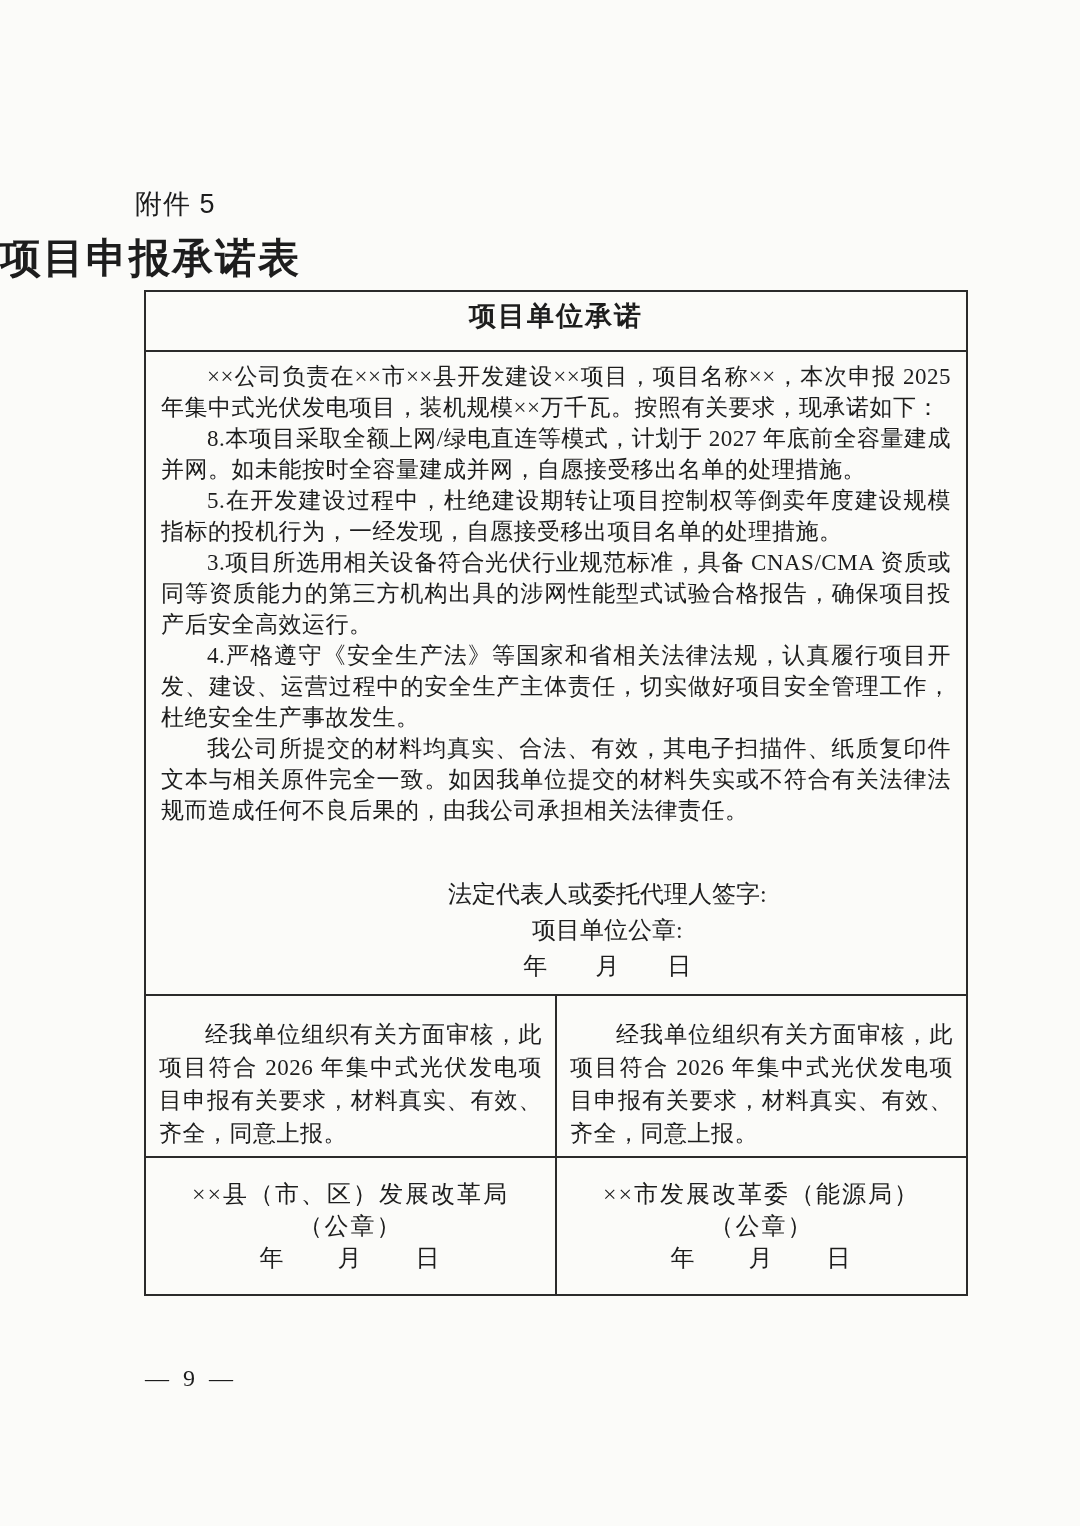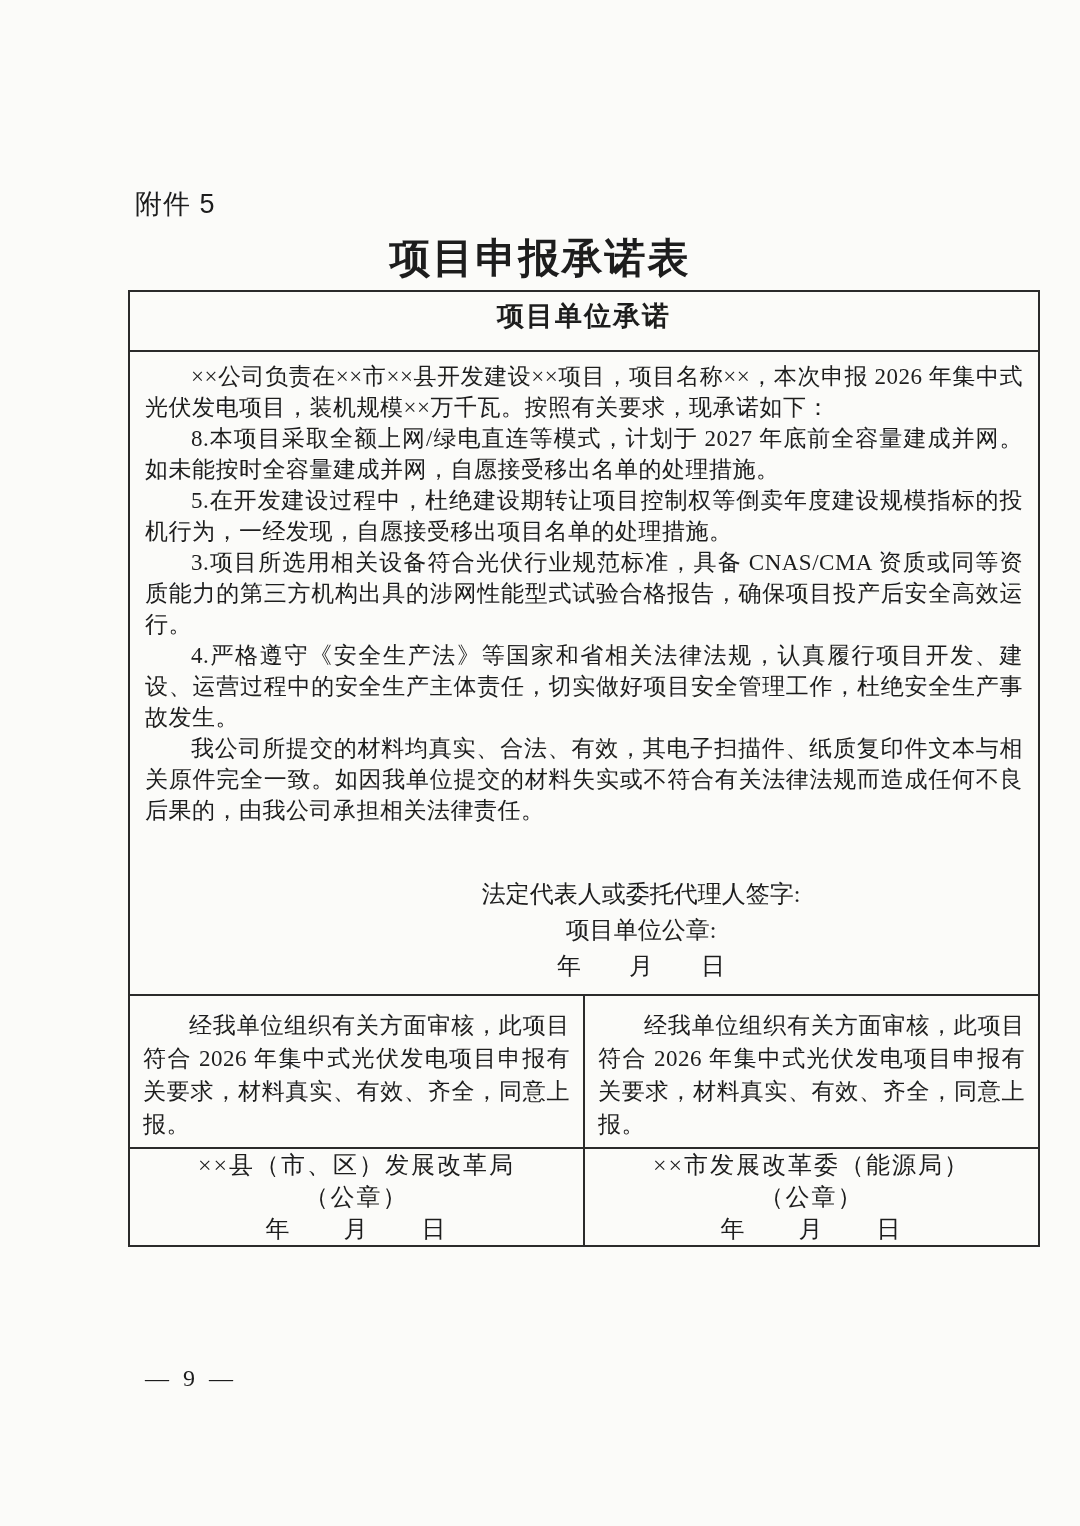--- a/index.html
+++ b/index.html
@@ -27,31 +27,31 @@
     font-family: "Liberation Sans", sans-serif;
     font-size: 27px;
     letter-spacing: 1px;
   }
   .doc-title {
     position: absolute;
     top: 231px;
     left: 0;
     width: 100%;
     margin: 0;
-    text-align: center;
+    text-align: left;
     font-family: "Liberation Serif", serif;
     font-size: 41px;
     font-weight: bold;
     letter-spacing: 2px;
   }
   table.commit-table {
     position: absolute;
     top: 290px;
-    left: 128px;
-    width: 912px;
+    left: 144px;
+    width: 824px;
     border-collapse: collapse;
     table-layout: fixed;
   }
   table.commit-table td {
     border: 2px solid #2b2b2b;
     vertical-align: top;
     box-sizing: border-box;
   }
   td.sec-header {
     text-align: center;
@@ -76,38 +76,38 @@
   }
   .sig-block {
     margin-top: 50px;
     margin-left: 26.5%;
     width: 60%;
     text-align: center;
     font-size: 24px;
     line-height: 36px;
   }
   td.review-cell {
-    padding: 13px 13px 6px 13px;
+    padding: 22px 13px 6px 13px;
     font-size: 23px;
     line-height: 33px;
     height: 132px;
   }
   td.review-cell p {
     margin: 0;
     text-indent: 2em;
     text-align: justify;
     letter-spacing: 0.5px;
   }
   td.stamp-cell {
     height: 98px;
     text-align: center;
     vertical-align: middle;
     font-size: 24px;
     line-height: 32px;
-    padding: 0 0;
+    padding: 20px 0;
     letter-spacing: 2px;
   }
   .page-number {
     position: absolute;
     top: 1365px;
     left: 145px;
     font-size: 24px;
     letter-spacing: 4px;
   }
 </style>
@@ -121,21 +121,21 @@
   <h1 class="doc-title">项目申报承诺表</h1>
 
   <table class="commit-table">
     <tbody>
       <tr>
         <td colspan="2" class="sec-header">项目单位承诺</td>
       </tr>
 
       <tr>
         <td colspan="2" class="body-cell">
-          <p>××公司负责在××市××县开发建设××项目，项目名称××，本次申报 2026 年集中式光伏发电项目，装机规模××万千瓦。按照有关要求，现承诺如下：</p>
+          <p>××公司负责在××市××县开发建设××项目，项目名称××，本次申报 2025 年集中式光伏发电项目，装机规模××万千瓦。按照有关要求，现承诺如下：</p>
           <p>8.本项目采取全额上网/绿电直连等模式，计划于 2027 年底前全容量建成并网。如未能按时全容量建成并网，自愿接受移出名单的处理措施。</p>
           <p>5.在开发建设过程中，杜绝建设期转让项目控制权等倒卖年度建设规模指标的投机行为，一经发现，自愿接受移出项目名单的处理措施。</p>
           <p>3.项目所选用相关设备符合光伏行业规范标准，具备 CNAS/CMA 资质或同等资质能力的第三方机构出具的涉网性能型式试验合格报告，确保项目投产后安全高效运行。</p>
           <p>4.严格遵守《安全生产法》等国家和省相关法律法规，认真履行项目开发、建设、运营过程中的安全生产主体责任，切实做好项目安全管理工作，杜绝安全生产事故发生。</p>
           <p>我公司所提交的材料均真实、合法、有效，其电子扫描件、纸质复印件文本与相关原件完全一致。如因我单位提交的材料失实或不符合有关法律法规而造成任何不良后果的，由我公司承担相关法律责任。</p>
 
           <div class="sig-block">
             <div>法定代表人或委托代理人签字:</div>
             <div>项目单位公章:</div>
             <div>年　　月　　日</div>

